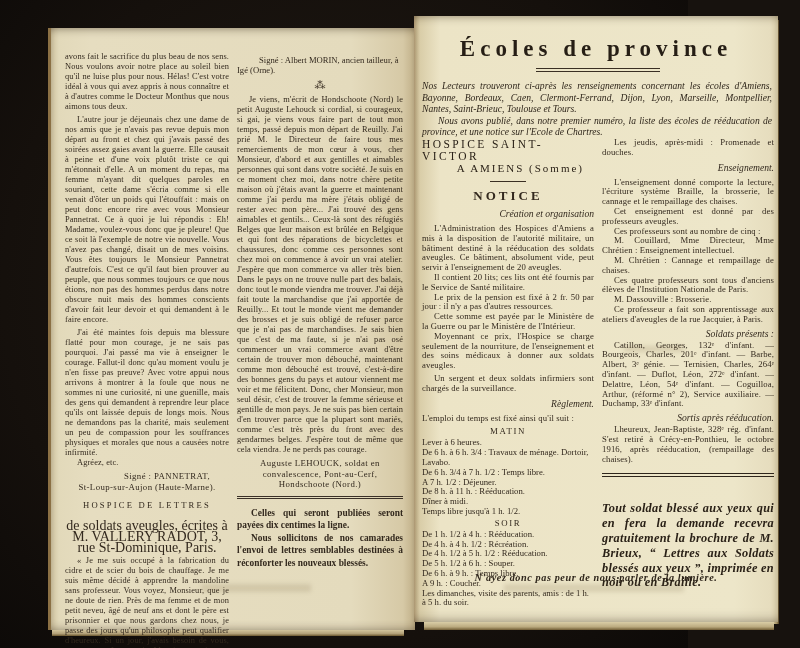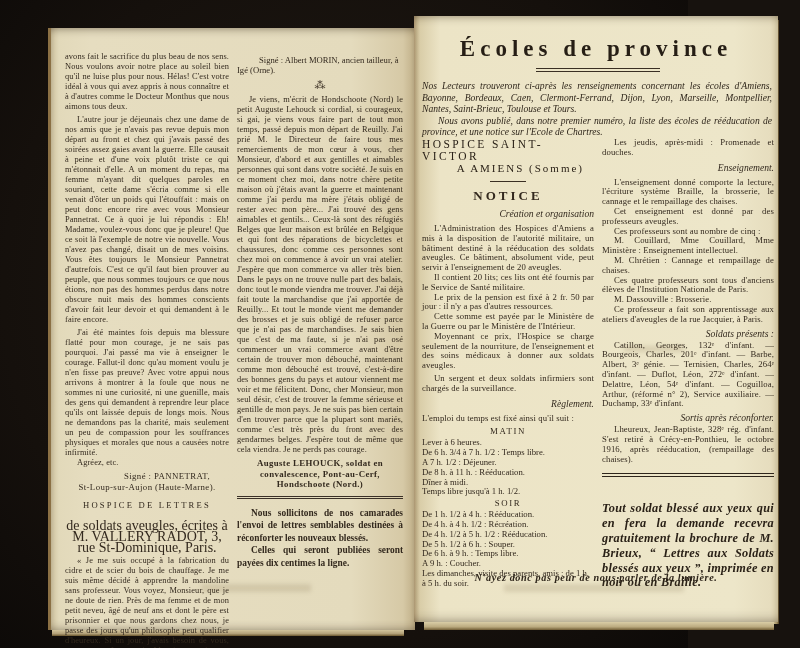--- a/index.html
+++ b/index.html
@@ -104,24 +104,24 @@
       <div class="gap"></div>
       <p class="bodytxt ind">« Je me suis occupé à la fabrication du cidre et de scier du bois de chauffage. Je me suis même décidé à apprendre la mandoline sans professeur. Vous voyez, Monsieur, que je ne doute de rien. Près de ma femme et de mon petit neveu, âgé de neuf ans et dont le père est prisonnier et que nous gardons chez nous, je passe des jours qu'un philosophe peut qualifier d'heureux. Si un jour, j'avais besoin de vous, vous pouvez être certain, Monsieur, que je</p>
     </div>
 
     <div class="col" style="left:186px;top:24px;width:166px;">
       <div class="gap"></div>
       <p class="sig-hang">Signé : Albert MORIN, ancien tailleur, à Igé (Orne).</p>
       <p class="asterism">⁂</p>
       <p class="bodytxt ind">Je viens, m'écrit de Hondschoote (Nord) le petit Auguste Lehouck si cordial, si courageux, si gai, je viens vous faire part de tout mon temps, passé depuis mon départ de Reuilly. J'ai prié M. le Directeur de faire tous mes remerciements de mon cœur à vous, cher Monsieur, d'abord et aux gentilles et aimables personnes qui sont dans votre société. Je suis en ce moment chez moi, dans notre chère petite maison où j'étais avant la guerre et maintenant comme j'ai perdu ma mère j'étais obligé de rester avec mon père... J'ai trouvé des gens aimables et gentils... Ceux-là sont des réfugiés Belges que leur maison est brûlée en Belgique et qui font des réparations de bicyclettes et chaussures, donc comme ces personnes sont chez moi on commence à avoir un vrai atelier. J'espère que mon commerce va aller très bien. Dans le pays on ne trouve nulle part des balais, donc tout le monde viendra me trouver. J'ai déjà fait toute la marchandise que j'ai apportée de Reuilly... Et tout le monde vient me demander des brosses et je suis obligé de refuser parce que je n'ai pas de marchandises. Je sais bien que c'est de ma faute, si je n'ai pas osé commencer un vrai commerce avant d'être certain de trouver mon débouché, maintenant comme mon débouché est trouvé, c'est-à-dire des bonnes gens du pays et autour viennent me voir et me félicitent. Donc, cher Monsieur, mon seul désir, c'est de trouver la femme sérieuse et gentille de mon pays. Je ne suis pas bien certain d'en trouver parce que la plupart sont mariés, comme c'est très près du front avec des gendarmes belges. J'espère tout de même que cela viendra. Je ne perds pas courage.</p>
       <div class="gap"></div>
-      <p class="sig-line" style="padding:0 14px;font-weight:bold;">Auguste LEHOUCK, soldat en convalescence, Pont-au-Cerf, Hondschoote (Nord.)</p>
+      <p class="sig-line" style="padding:0 14px;">Auguste LEHOUCK, soldat en convalescence, Pont-au-Cerf, Hondschoote (Nord.)</p>
       <div class="notice-box">
+        <p>Celles qui seront publiées seront payées dix centimes la ligne.</p>
         <p>Nous sollicitons de nos camarades l'envoi de lettres semblables destinées à réconforter les nouveaux blessés.</p>
-        <p>Celles qui seront publiées seront payées dix centimes la ligne.</p>
       </div>
     </div>
 
     <div class="ghost" style="left:150px;top:556px;width:110px;height:8px;"></div>
   </div>
 
   <div class="page page-right rp">
 
     <div class="rp-title">Écoles de province</div>
     <div class="title-rule"></div>
@@ -142,20 +142,21 @@
       <p class="bodytxt ind">Le prix de la pension est fixé à 2 fr. 50 par jour : il n'y a pas d'autres ressources.</p>
       <p class="bodytxt ind">Cette somme est payée par le Ministère de la Guerre ou par le Ministère de l'Intérieur.</p>
       <p class="bodytxt ind">Moyennant ce prix, l'Hospice se charge seulement de la nourriture, de l'enseignement et des soins médicaux à donner aux soldats aveugles.</p>
       <div class="gap"></div>
       <p class="bodytxt ind">Un sergent et deux soldats infirmiers sont chargés de la surveillance.</p>
       <p class="sub-ital-h">Règlement.</p>
       <p class="bodytxt">L'emploi du temps est fixé ainsi qu'il suit :</p>
       <p class="small-caps-h">MATIN</p>
       <div class="sched">
           <div>Lever à 6 heures.</div>
+          <div>De 6 h. à 6 h. 3/4 : Travaux de ménage. Dortoir, Lavabo.</div>
           <div>De 6 h. 3/4 à 7 h. 1/2 : Temps libre.</div>
           <div>A 7 h. 1/2 : Déjeuner.</div>
           <div>De 8 h. à 11 h. : Rééducation.</div>
           <div>Dîner à midi.</div>
           <div>Temps libre jusqu'à 1 h. 1/2.</div>
         </div>
       <p class="small-caps-h" style="margin-top:1px;">SOIR</p>
       <div class="sched">
           <div>De 1 h. 1/2 à 4 h. : Rééducation.</div>
           <div>De 4 h. à 4 h. 1/2 : Récréation.</div>
@@ -166,28 +167,28 @@
           <div>Les dimanches, visite des parents, amis : de 1 h. à 5 h. du soir.</div>
         </div>
     </div>
 
     <div class="col" style="left:188px;top:122px;width:172px;">
       <p class="bodytxt ind">Les jeudis, après-midi : Promenade et douches.</p>
       <p class="sub-ital-h">Enseignement.</p>
       <p class="bodytxt ind">L'enseignement donné comporte la lecture, l'écriture système Braille, la brosserie, le cannage et le rempaillage des chaises.</p>
       <p class="bodytxt ind">Cet enseignement est donné par des professeurs aveugles.</p>
       <p class="bodytxt ind">Ces professeurs sont au nombre de cinq :</p>
-      <p class="bodytxt ind">M. Couillard, Mme Couillard, Mme Ministère : Enseignement intellectuel.</p>
+      <p class="bodytxt ind">M. Couillard, Mme Directeur, Mme Chrétien : Enseignement intellectuel.</p>
       <p class="bodytxt ind">M. Chrétien : Cannage et rempaillage de chaises.</p>
       <p class="bodytxt ind">Ces quatre professeurs sont tous d'anciens élèves de l'Institution Nationale de Paris.</p>
       <p class="bodytxt ind">M. Dassouville : Brosserie.</p>
       <p class="bodytxt ind">Ce professeur a fait son apprentissage aux ateliers d'aveugles de la rue Jacquier, à Paris.</p>
       <p class="sub-ital-h" style="margin:3px 0 2px 0;">Soldats présents :</p>
       <p class="bodytxt ind">Catillon, Georges, 132ᵉ d'infant. — Bourgeois, Charles, 201ᵉ d'infant. — Barbe, Albert, 3ᵉ génie. — Ternisien, Charles, 264ᵉ d'infant. — Duflot, Léon, 272ᵉ d'infant. — Delattre, Léon, 54ᵉ d'infant. — Coguilloa, Arthur, (réformé n° 2), Service auxiliaire. — Duchamp, 33ᵉ d'infant.</p>
-      <p class="sub-ital-h" style="margin:3px 0 2px 0;">Sortis après réconforter.</p>
+      <p class="sub-ital-h" style="margin:3px 0 2px 0;">Sortis après rééducation.</p>
       <p class="bodytxt ind">Lheureux, Jean-Baptiste, 328ᵉ rég. d'infant. S'est retiré à Crécy-en-Ponthieu, le octobre 1916, après rééducation, (rempaillage des chaises).</p>
       <div class="quote-box">
         <p>Tout soldat blessé aux yeux qui en fera la demande recevra gratuitement la brochure de M. Brieux, “ Lettres aux Soldats blessés aux yeux ”, imprimée en noir ou en Braille.</p>
       </div>
     </div>
 
     <div class="motto" style="top:556px;">N'ayez donc pas peur de nous parler de la lumière.</div>
     <div class="ghost" style="left:90px;top:568px;width:180px;height:8px;"></div>
     <div class="ghost" style="left:210px;top:330px;width:60px;height:6px;"></div>
   </div>

